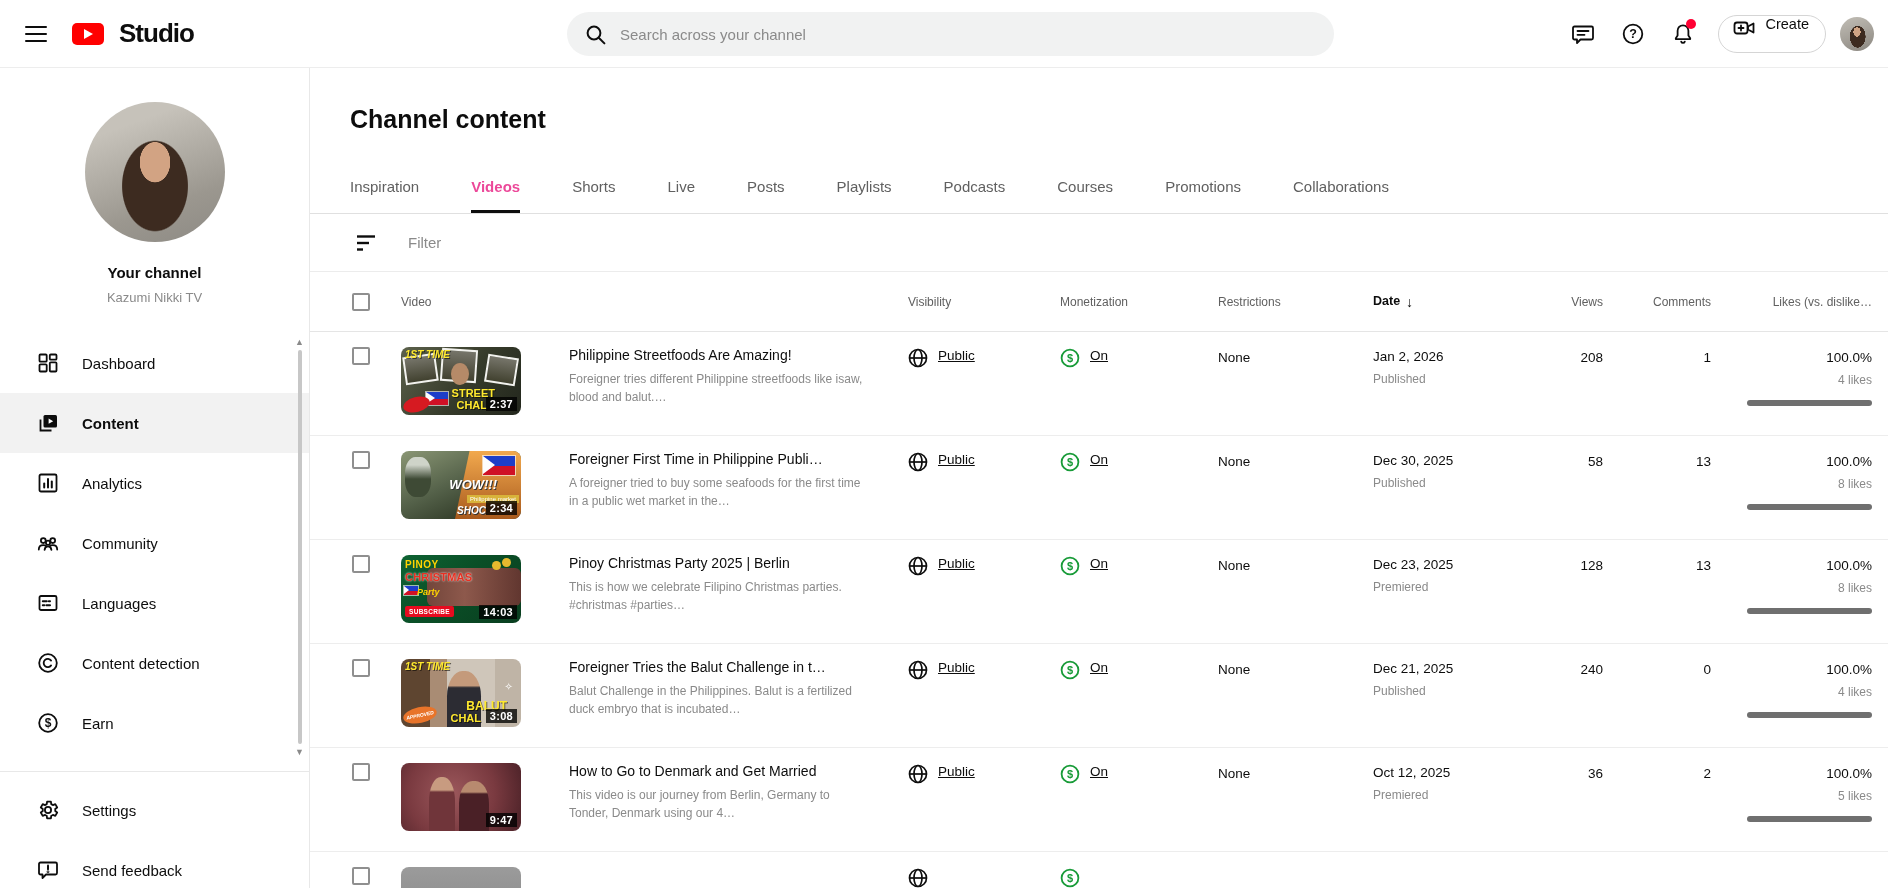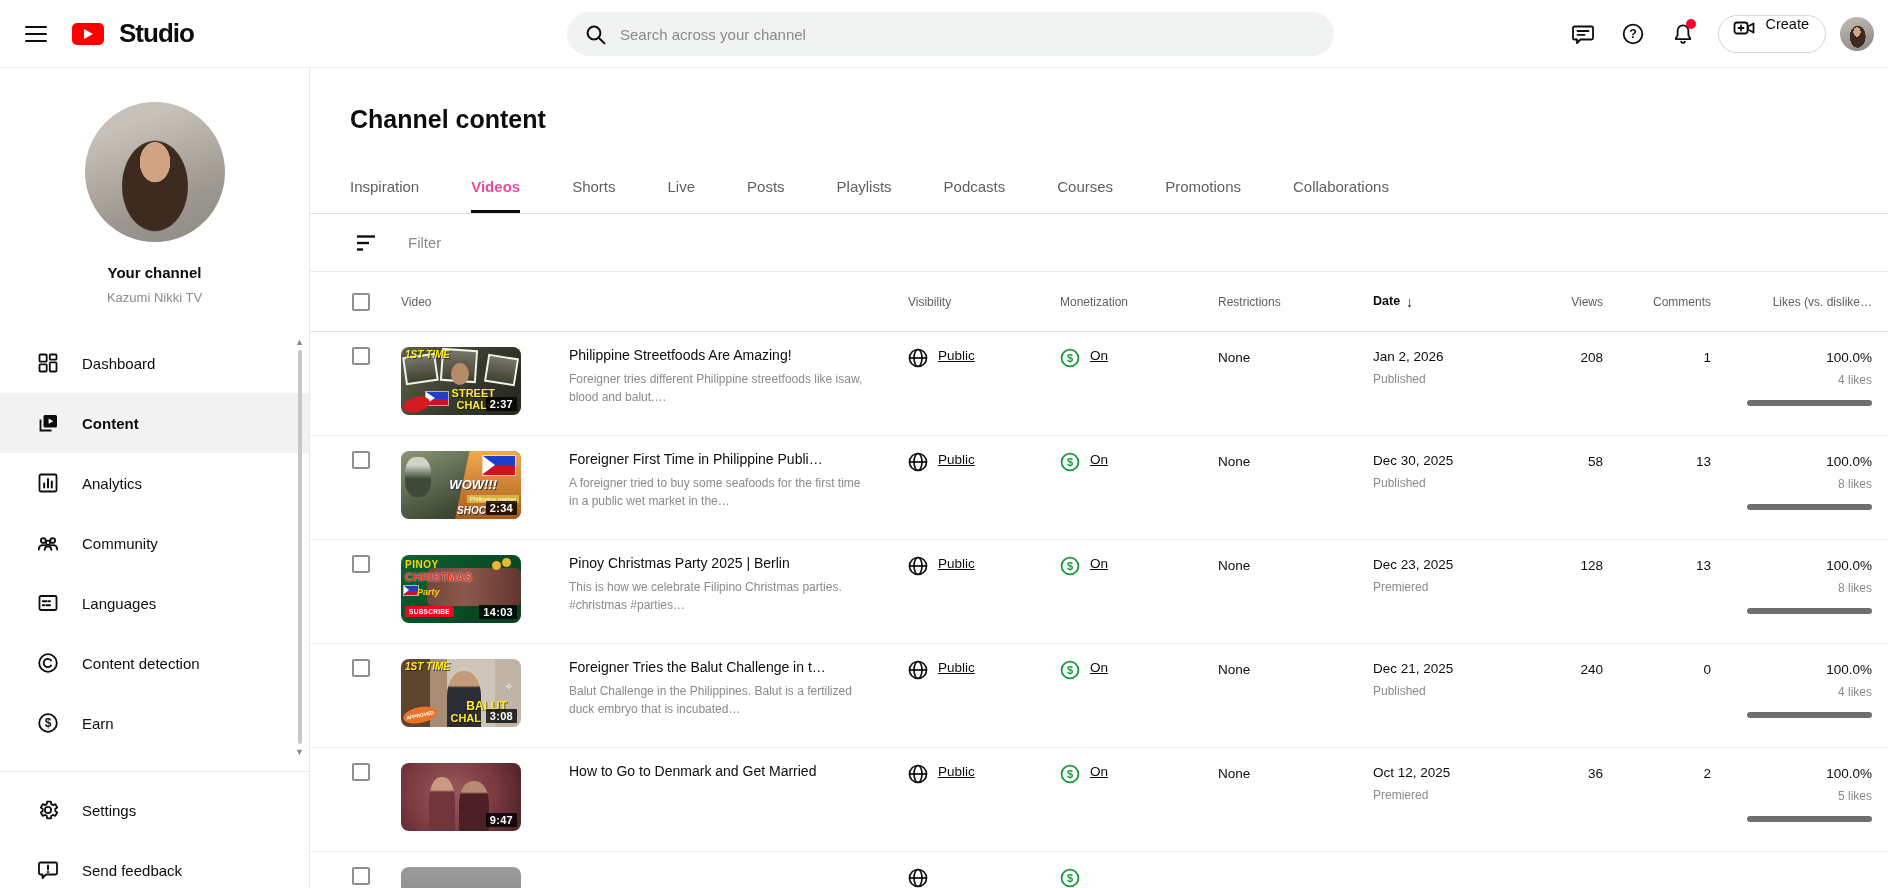--- a/index.html
+++ b/index.html
@@ -528,20 +528,21 @@
 
     <div class="grid-row trow">
       <span class="cb"></span>
       <div class="thumb t5">
         <span class="p1"></span>
         <span class="p2"></span>
         <span class="dur">9:47</span>
       </div>
       <div class="vmeta">
         <div class="vtitle">How to Go to Denmark and Get Married</div>
+        <div class="vdesc">This video is our journey from Berlin, Germany to Tonder, Denmark using our 4…</div>
       </div>
       <div class="cellpair">
         <svg width="20" height="20" viewBox="0 0 20 20">
           <circle cx="10" cy="10" r="8.5" fill="none" stroke="#0d0d0d" stroke-width="1.7"></circle>
           <ellipse cx="10" cy="10" rx="4" ry="8.5" fill="none" stroke="#0d0d0d" stroke-width="1.7"></ellipse>
           <line x1="1.5" y1="10" x2="18.5" y2="10" stroke="#0d0d0d" stroke-width="1.7"></line>
         </svg>
         <span>Public</span>
       </div>
       <div class="cellpair">

